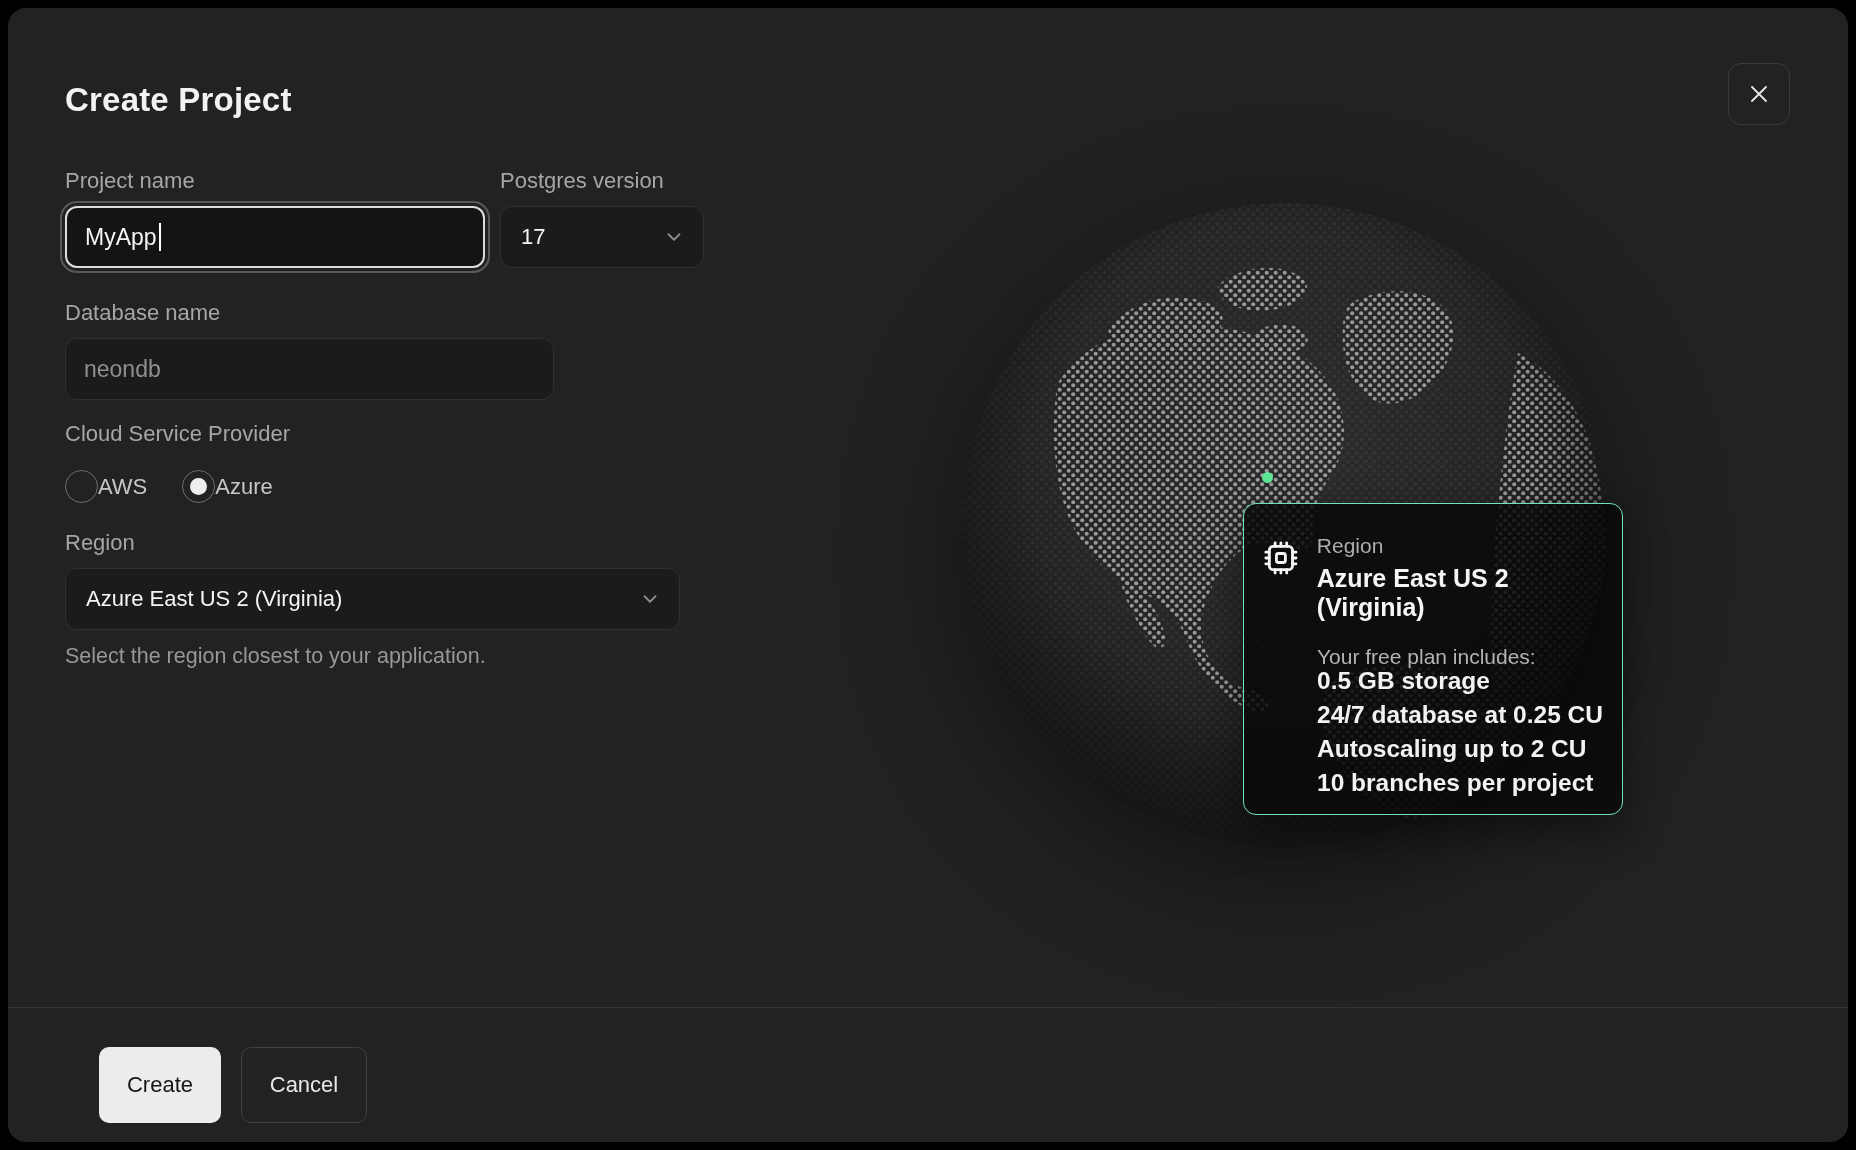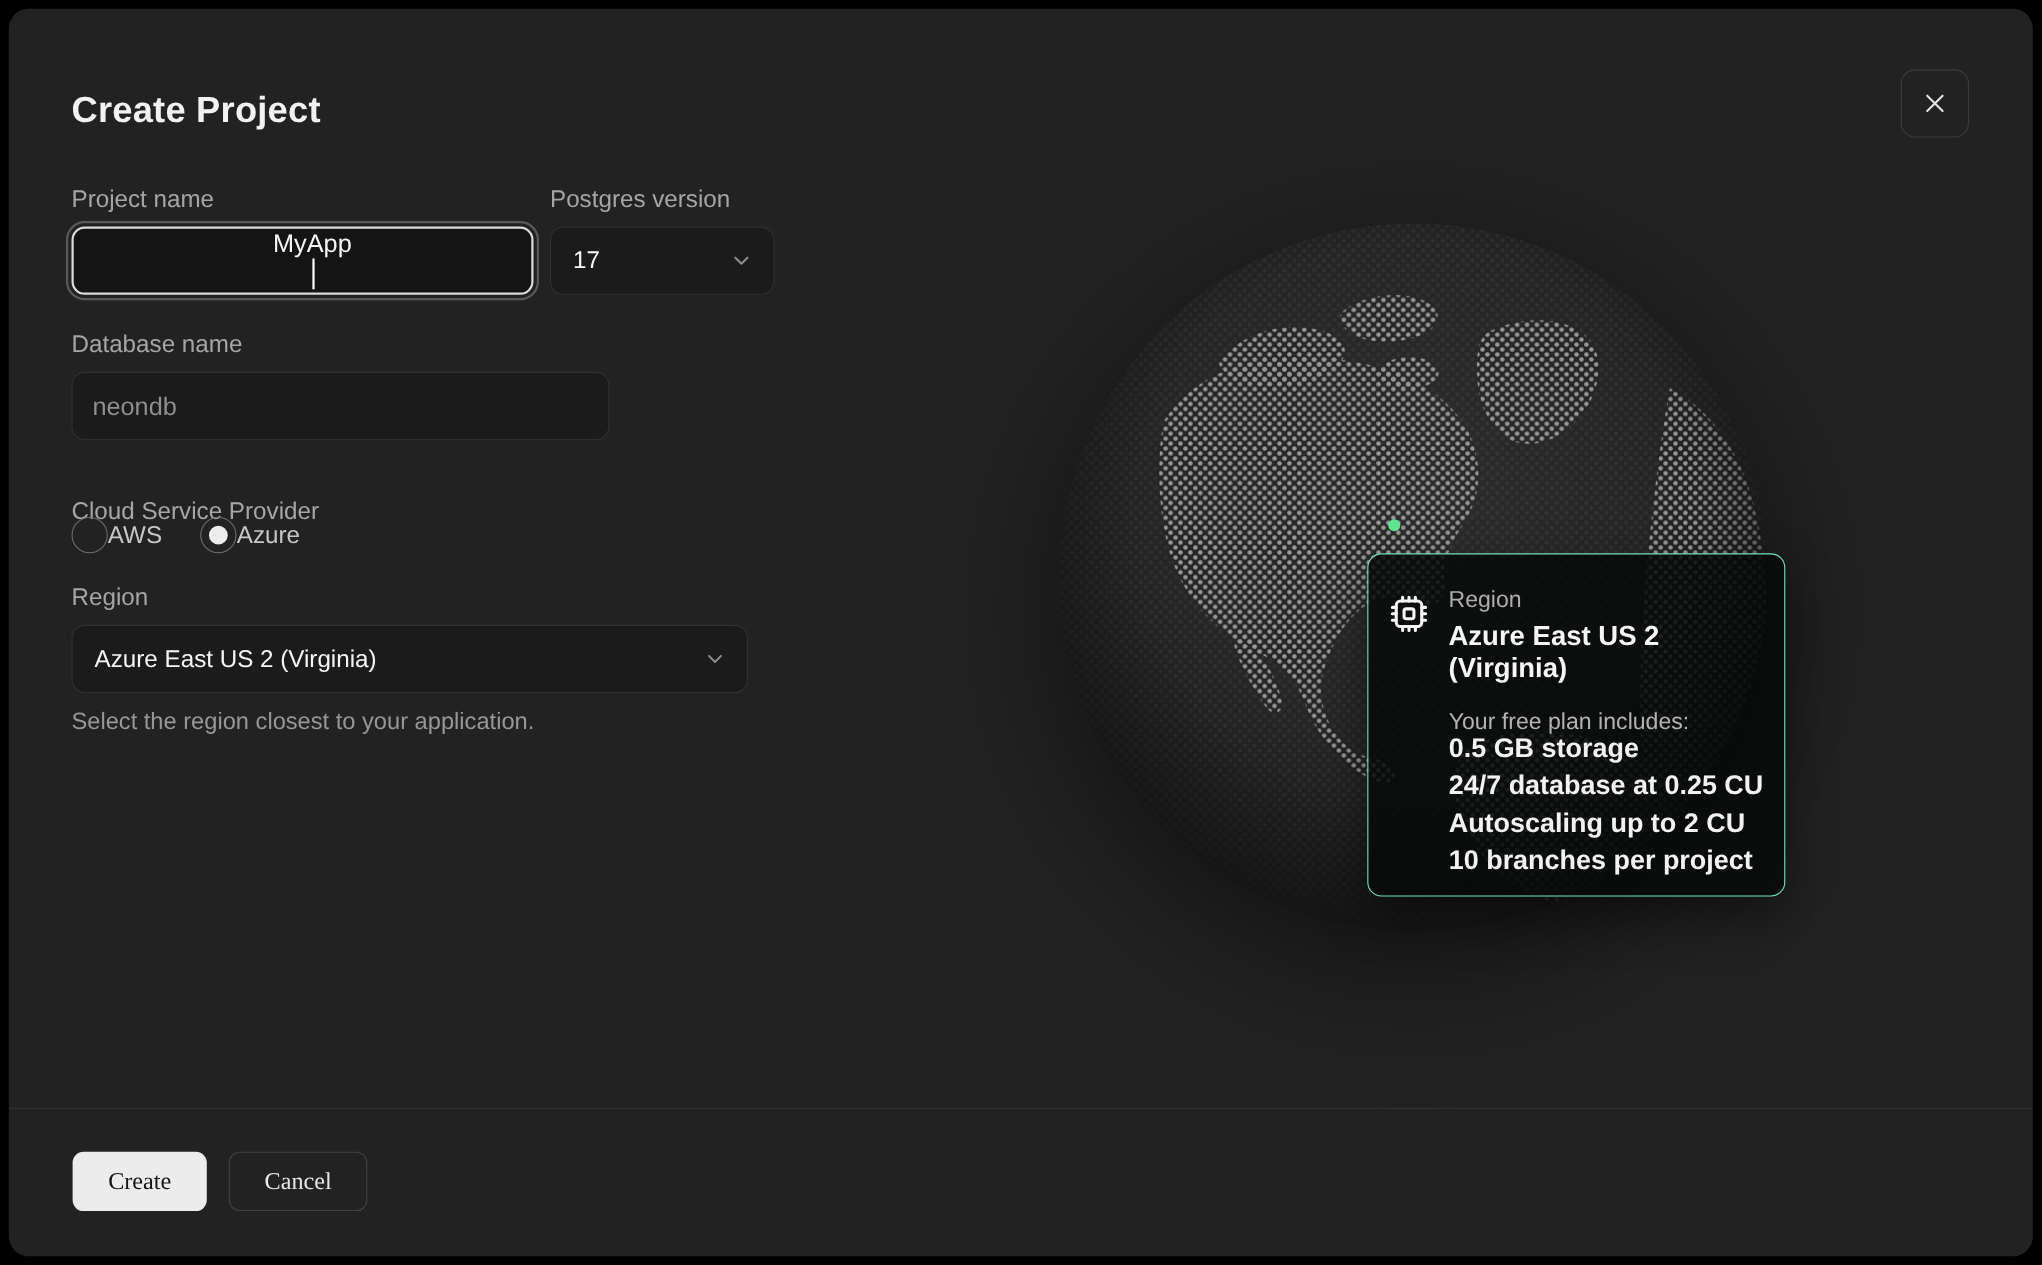--- a/index.html
+++ b/index.html
@@ -55,23 +55,23 @@
   .cpu-icon { width:40px; height:40px; margin-top:4px; }
   .card-texts { margin-left:16px; }
   .kicker { font-size:21px; color:#adadad; }
   .card-title { font-size:25px; font-weight:600; color:#f5f5f5; margin-top:6px; }
   .plan-heading { position:absolute; left:73px; top:125px; font-size:21px; color:#b3b3b3;margin-top:16px; }
   .features { position:absolute; left:73px; top:160px; font-size:24.5px; font-weight:600;
               color:#f2f2f2; line-height:34px; }
 
   .divider { position:absolute; left:0; top:999px; width:100%; height:1px; background:#343434; }
 
-  .btn { position:absolute; top:1039px; height:54px; border-radius:10px; font-size:22px;
+  .btn { position:absolute; top:1039px; height:76px; border-radius:10px; font-size:22px;
          display:flex; align-items:center; justify-content:center; cursor:pointer;
-         font-family:Liberation Serif, serif; }
+         font-family:Liberation Sans, sans-serif;margin-left:33px; }
   .btn-create { left:58px; width:122px; background:#ececec; color:#161616; font-weight:500;
                 border:none; }
   .btn-cancel { left:200px; width:126px; background:transparent; color:#e8e8e8;
                 border:1px solid #414141; }
 </style>
 </head>
 <body>
 
 <div class="modal">
 
@@ -123,39 +123,39 @@
   <div class="marker"></div>
 
   <div class="title">Create Project</div>
   <button class="close-btn">
     <svg width="28" height="28" viewBox="0 0 24 24" fill="none" stroke="#e5e5e5" stroke-width="1.6" stroke-linecap="round">
       <path d="M6 6 L18 18 M18 6 L6 18"></path>
     </svg>
   </button>
 
   <div class="label" style="left:57px; top:160px;">Project name</div>
-  <div class="field focused" style="left:57px; top:198px; width:420px; padding-left:18px;flex-direction:column;">
+  <div class="field focused" style="left:57px; top:198px; width:420px; padding-left:18px;">
     <span class="txt">MyApp</span>
       <span class="caret"></span>
   </div>
 
   <div class="label" style="left:492px; top:160px;">Postgres version</div>
   <div class="field select" style="left:492px; top:198px; width:204px;">
     <span class="txt">17</span>
     <svg class="chev" viewBox="0 0 24 24" fill="none" stroke="#8d8d8d" stroke-width="2" stroke-linecap="round" stroke-linejoin="round">
       <path d="M6 9l6 6 6-6"></path>
     </svg>
   </div>
 
   <div class="label" style="left:57px; top:292px;">Database name</div>
   <div class="field" style="left:57px; top:330px; width:489px; padding-left:18px;">
     <span class="placeholder">neondb</span>
   </div>
 
-  <div class="label" style="left:57px; top:444px;">Cloud Service Provider</div>
+  <div class="label" style="left:57px; top:413px;">Cloud Service Provider</div>
   <div class="radio-row">
     <div class="radio-circle"></div>
     <span class="radio-label">AWS</span>
     <span class="radio-gap"></span>
     <div class="radio-circle checked"></div>
     <span class="radio-label">Azure</span>
   </div>
 
   <div class="label" style="left:57px; top:522px;">Region</div>
   <div class="field select" style="left:57px; top:560px; width:615px;">

